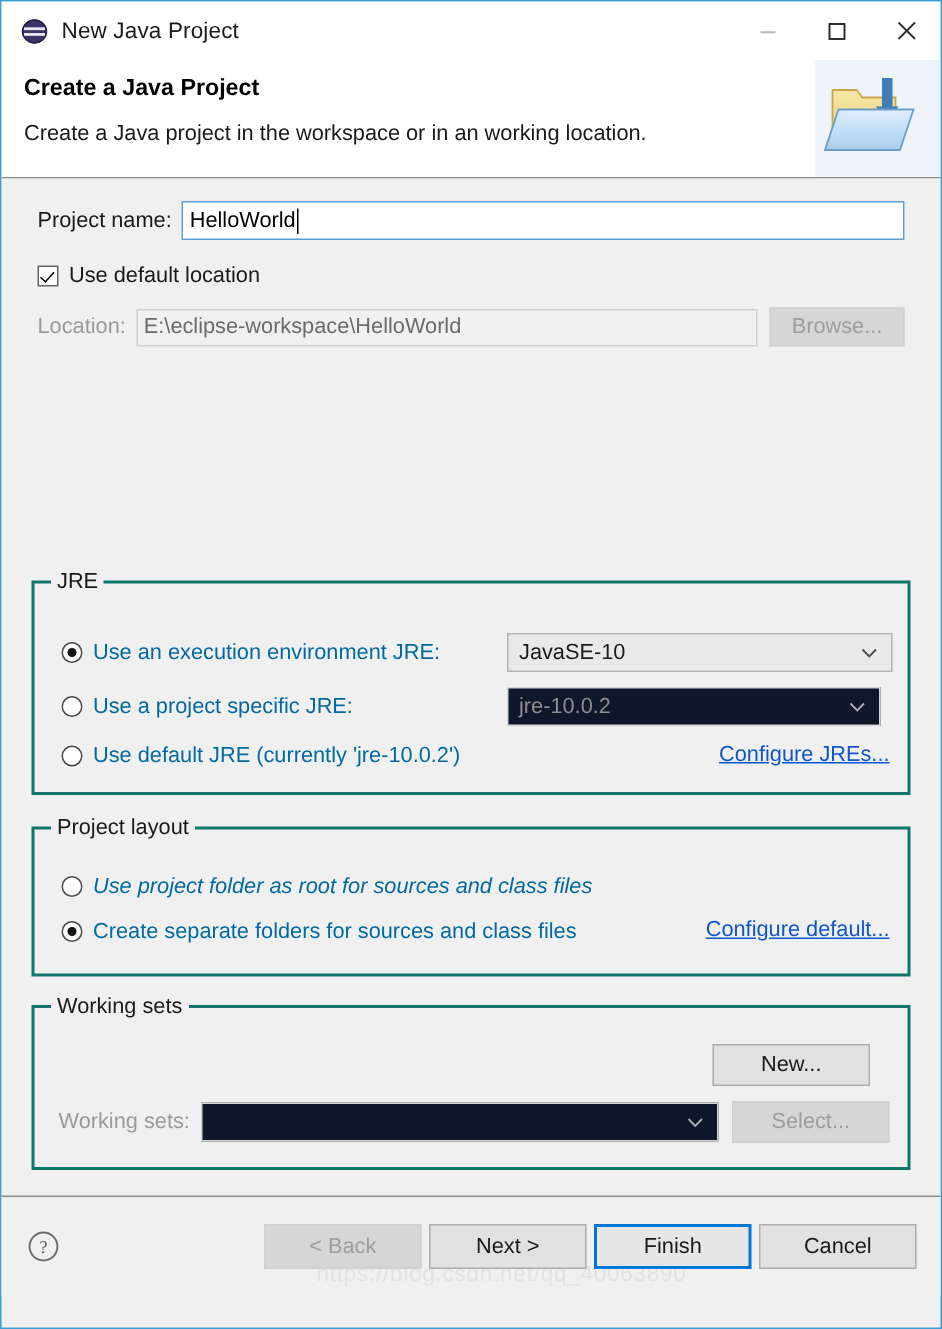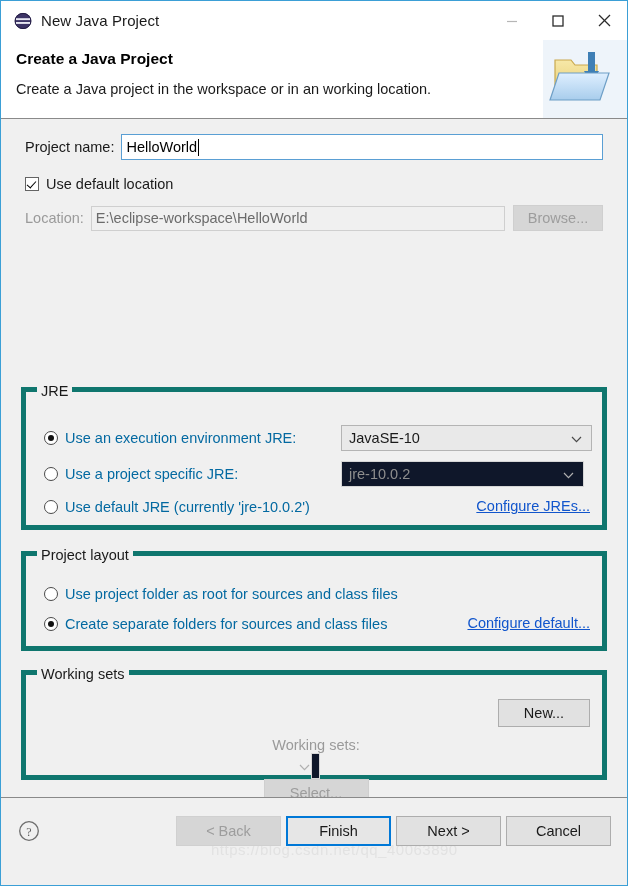--- a/index.html
+++ b/index.html
@@ -216,21 +216,21 @@
     color: #9d9d9d;
     background: #d6d6d6;
     border-color: #cfcfcf;
   }
 
   
   .group {
     position: absolute;
     left: 20px;
     right: 20px;
-    border: 5px solid #0f766e;
+    border: 2px solid #0f766e;
     box-sizing: border-box;
   }
   .group-title {
     position: absolute;
     top: -9px;
     left: 11px;
     background: #f0f0f0;
     padding: 0 4px;
     font-size: 14.5px;
     color: #1a1a1a;
@@ -480,38 +480,38 @@
       <div class="radio-row" style="top:105px;">
         <span class="rb"></span>
         <span class="radio-label">Use default JRE (currently 'jre-10.0.2')</span>
       </div>
       <span class="link" style="top:106px; right:12px;">Configure JREs...</span>
     </div>
 
     <div class="group" id="group-layout">
       <span class="group-title">Project layout</span>
 
-      <div class="radio-row" style="top:28px;">
+      <div class="radio-row" style="top:28px;font-style:italic;">
         <span class="rb"></span>
         <span class="radio-label">Use project folder as root for sources and class files</span>
       </div>
 
       <div class="radio-row" style="top:58px;">
         <span class="rb checked"></span>
         <span class="radio-label">Create separate folders for sources and class files</span>
       </div>
       <span class="link" style="top:59px; right:12px;">Configure default...</span>
     </div>
 
     <div class="group" id="group-ws">
       <span class="group-title">Working sets</span>
 
-      <div class="btn" style="position:absolute; top:24px; right:12px; width:92px; height:28px;">New...</div>
-
-      <div style="position:absolute; top:62px; left:16px; right:12px; display:flex; align-items:center;flex-direction:column;">
+      <div class="btn" style="position:absolute; top:24px; right:25px; width:105px; height:28px;">New...</div>
+
+      <div style="position:absolute; top:62px; left:16px; right:12px; display:flex; align-items:center;">
         <span class="label-dim">Working sets:</span>
         <div class="combo disabled" style="position:relative; flex:1 1 auto; margin-left:7px; margin-right:9px; height:26px;">
           <span></span>
           <span class="arrow">
             <svg width="11" height="7" viewBox="0 0 11 7">
                 <polyline points="1,1 5.5,5.6 10,1" fill="none" stroke="#b0b0b0" stroke-width="1.2"></polyline>
               </svg>
           </span>
         </div>
         <div class="btn disabled" style="width:105px; height:28px;">Select...</div>
@@ -524,20 +524,20 @@
         <svg viewBox="0 0 22 22" width="22" height="22">
           <circle cx="11" cy="11" r="9.3" fill="none" stroke="#6d6d6d" stroke-width="1.3"></circle>
           <text x="11" y="15.6" font-size="12" fill="#5a5a5a" text-anchor="middle" font-family="Liberation Serif, serif">?</text>
         </svg>
       </span>
 
       <span class="watermark">https://blog.csdn.net/qq_40063890</span>
 
       <div class="wiz-buttons">
         <div class="wbtn disabled">&lt; Back</div>
+        <div class="wbtn">Next &gt;</div>
         <div class="wbtn default">Finish</div>
-        <div class="wbtn">Next &gt;</div>
         <div class="wbtn">Cancel</div>
       </div>
     </div>
 
   </div>
 </div>
 
 </body></html>

